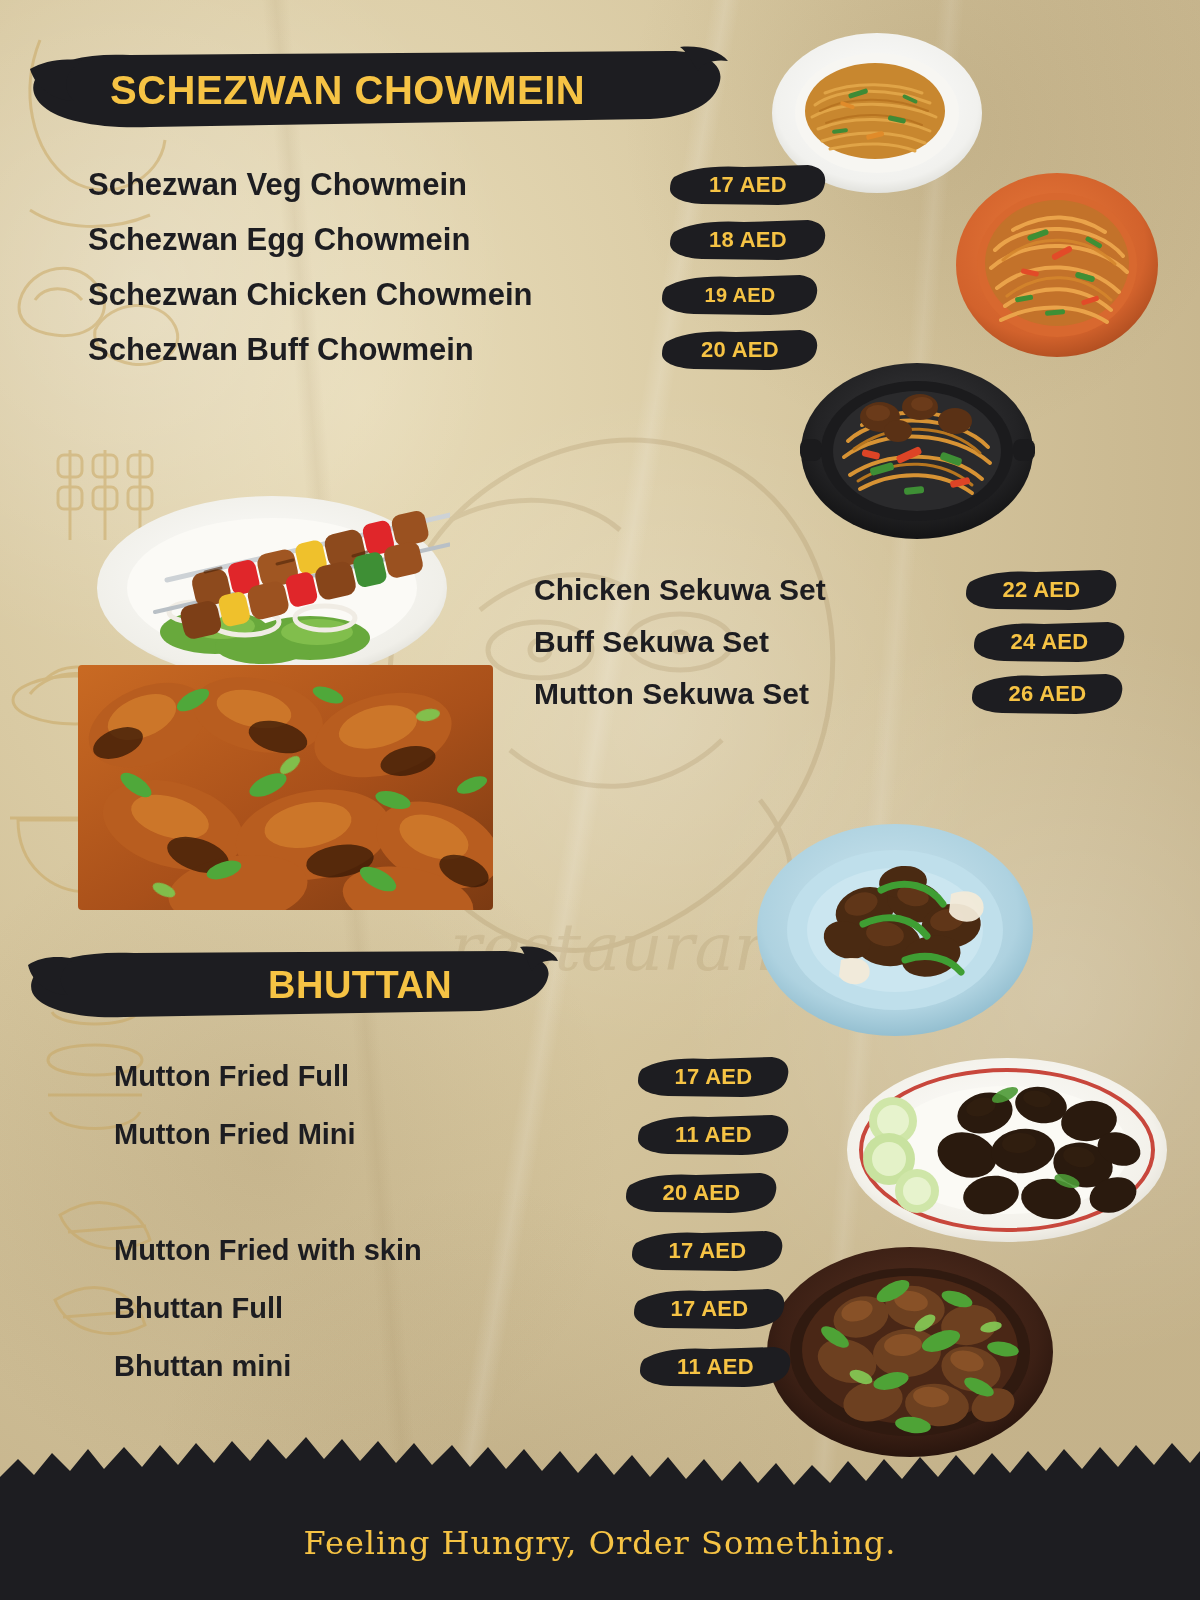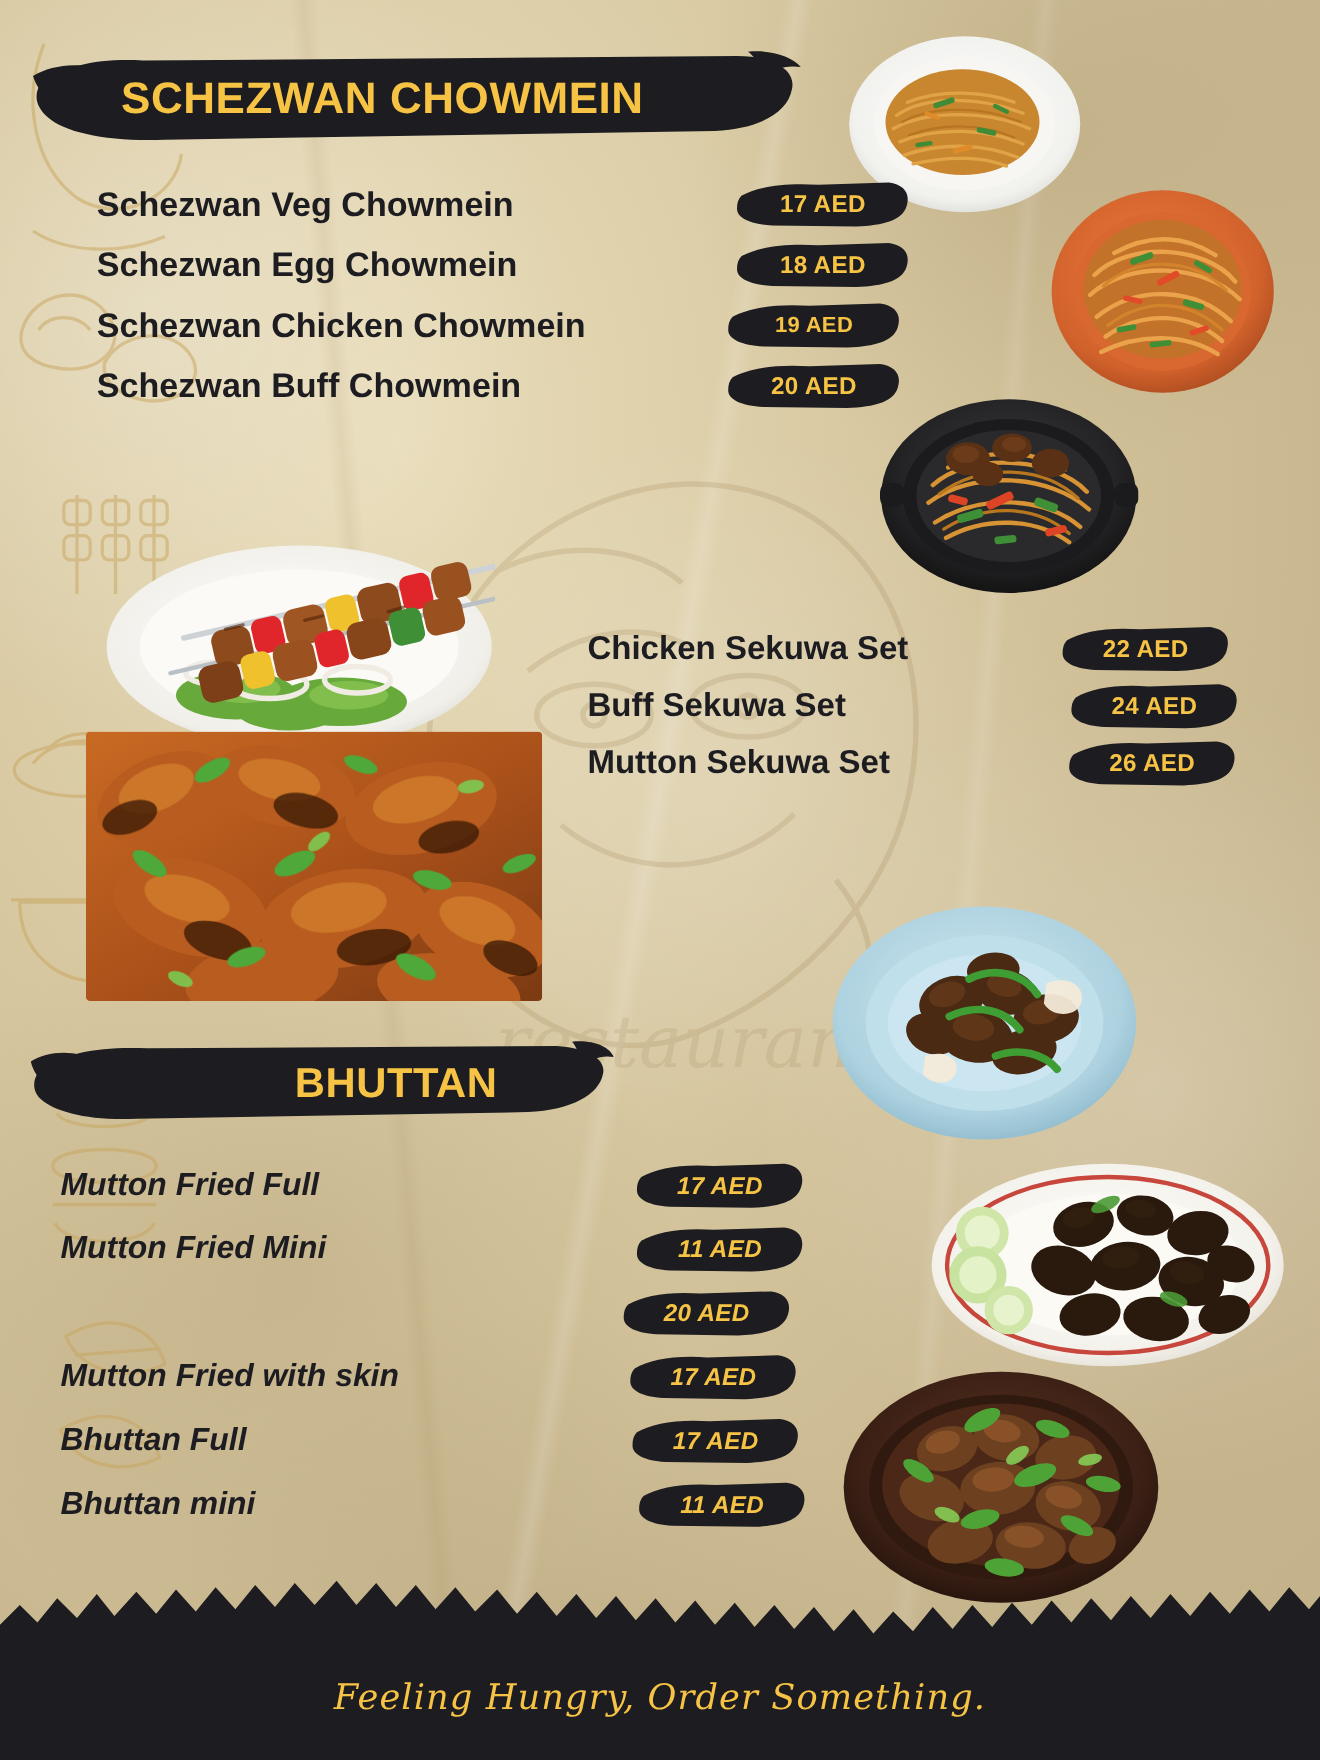--- a/index.html
+++ b/index.html
@@ -141,41 +141,40 @@
   }
   .bottom-band svg { display: block; }
   .band-text {
     position: absolute;
     left: 0;
     right: 0;
     bottom: 38px;
     text-align: center;
     color: #f6c344;
     font-family: "DejaVu Serif", serif;
-    font-style: italic;
     font-size: 32px;
     letter-spacing: 1px;
   }
 
   
   #sec-chowmein { left: 30px; top: 45px; }
   #sec-chowmein .ribbon-text { font-size: 40px; padding-left: 80px; }
   #sec-chowmein .items { margin-top: 18px; margin-left: 58px; }
   #sec-chowmein .item-name { font-size: 31px; }
   #sec-chowmein .item-row { height: 55px; }
 
   #sec-sekuwa { left: 520px; top: 548px; }
   #sec-sekuwa .ribbon-text { font-size: 38px; padding-left: 178px; }
   #sec-sekuwa .items { margin-top: 16px; margin-left: 14px; }
   #sec-sekuwa .item-name { font-size: 30px; }
   #sec-sekuwa .item-row { height: 52px; }
 
   #sec-bhuttan { left: 28px; top: 945px; }
   #sec-bhuttan .ribbon-text { font-size: 38px; padding-left: 240px; }
-  #sec-bhuttan .items { margin-top: 18px; margin-left: 27px; font-style: italic; }
+  #sec-bhuttan .items { margin-top: 18px; margin-left: 86px; }
   #sec-bhuttan .item-name { font-size: 29px; }
   #sec-bhuttan .item-row { height: 58px; }
 </style>
 </head>
 <body>
 
 <div class="menu-page">
 
   <div class="paper-grain"></div>
   <div class="paper-scratch"></div>

